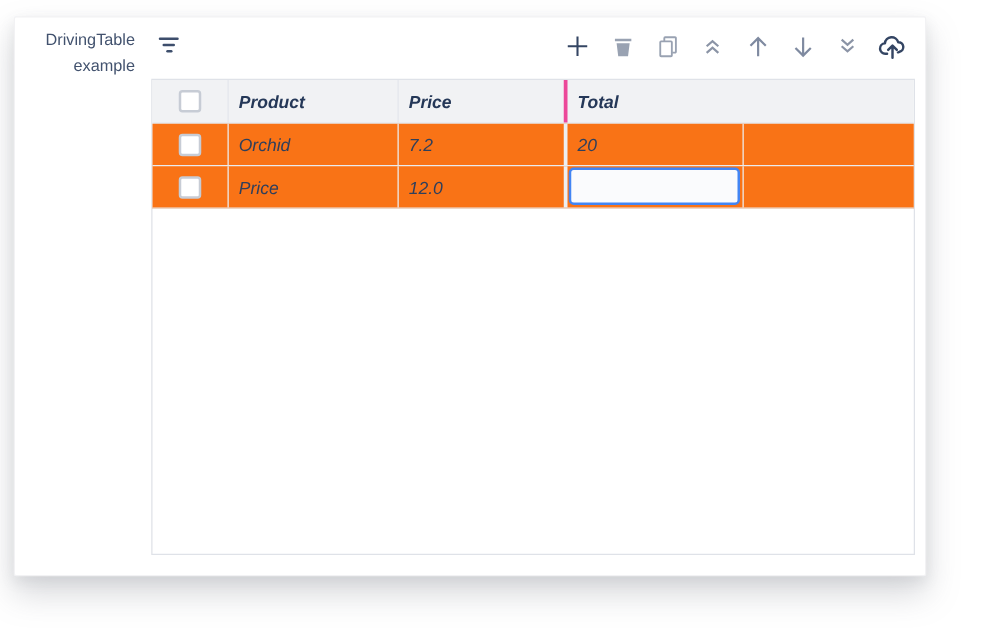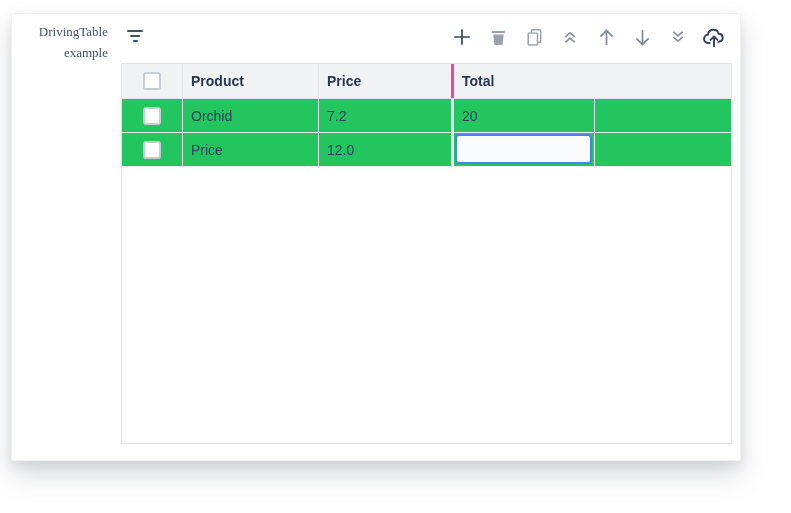--- a/index.html
+++ b/index.html
@@ -6,21 +6,21 @@
   html,body { width:791px; height:513px; background:#ffffff; font-family:"Liberation Sans", sans-serif; overflow:hidden; }
 
   .card {
     position:absolute; left:11px; top:13px; width:730px; height:448px;
     background:#ffffff; border:1px solid #f2f2f4; border-radius:2px;
     box-shadow:0 14px 26px rgba(115,120,130,0.28), 0 4px 10px rgba(115,120,130,0.12);
   }
 
   .page-title {
     position:absolute; left:7px; top:8px; width:89px;
-    text-align:right; font-size:13px; line-height:1.6; color:#42526e;font-family:Liberation Serif, serif;
+    text-align:right; font-size:13px; line-height:1.6; color:#42526e;
   }
 
   .icon-btn {
     background:none; border:none; padding:0; cursor:pointer;
     display:flex; align-items:center; justify-content:center;
   }
 
   .filter-btn { position:absolute; left:110px; top:10px; width:26px; height:24px; }
   .filter-glyph { display:flex; flex-direction:column; align-items:center; gap:3px; }
   .filter-glyph i { display:block; height:2px; background:#3d4e6c; border-radius:1px; }
@@ -32,30 +32,30 @@
     position:absolute; top:8px; right:12px; height:30px;
     display:flex; align-items:center; gap:8px;
   }
   .toolbar .icon-btn { width:28px; height:28px; }
 
   .grid {
     position:absolute; left:109px; top:49px; width:611px; height:381px;
     border:1px solid #dfe2e8; background:#ffffff; font-size:14px; color:#2f3f5c;
   }
   .grid-head { display:flex; height:35px; background:#f1f2f4; border-bottom:1px solid #e1e4e9; }
-  .grid-row  { display:flex; height:34px; background:#22c55e; border-bottom:1px solid #e9ebef; }
+  .grid-row  { display:flex; height:34px; background:#f97316; border-bottom:1px solid #e9ebef; }
 
   .c-cb      { width:61px;  border-right:1px solid #e4e6eb; display:flex; align-items:center; justify-content:center; }
   .c-product { width:136px; border-right:1px solid #e4e6eb; }
   .c-price   { width:135px; border-right:3px solid #ec4899; }
   .c-quanity { width:141px; border-right:1px solid #e4e6eb; position:relative; }
   .c-total   { flex:1; }
   .grid-row .c-cb, .grid-row .c-product, .grid-row .c-price, .grid-row .c-quanity { border-right-color:#edeff2; }
 
-  .cell { display:flex; align-items:center; padding-left:8px; }
+  .cell { display:flex; align-items:center; padding-left:8px;font-style:italic; }
   .grid-head .cell { font-weight:bold; color:#253858; }
 
   .checkbox {
     width:18px; height:18px; background:#ffffff;
     border:2px solid #c7ccd5; border-radius:3px; cursor:pointer;
   }
 
   .selected-overlay {
     position:absolute; left:1px; top:1px; right:2px; bottom:2px;
     border:2px solid #4285f4; border-radius:4px; background:#fafbfd;

